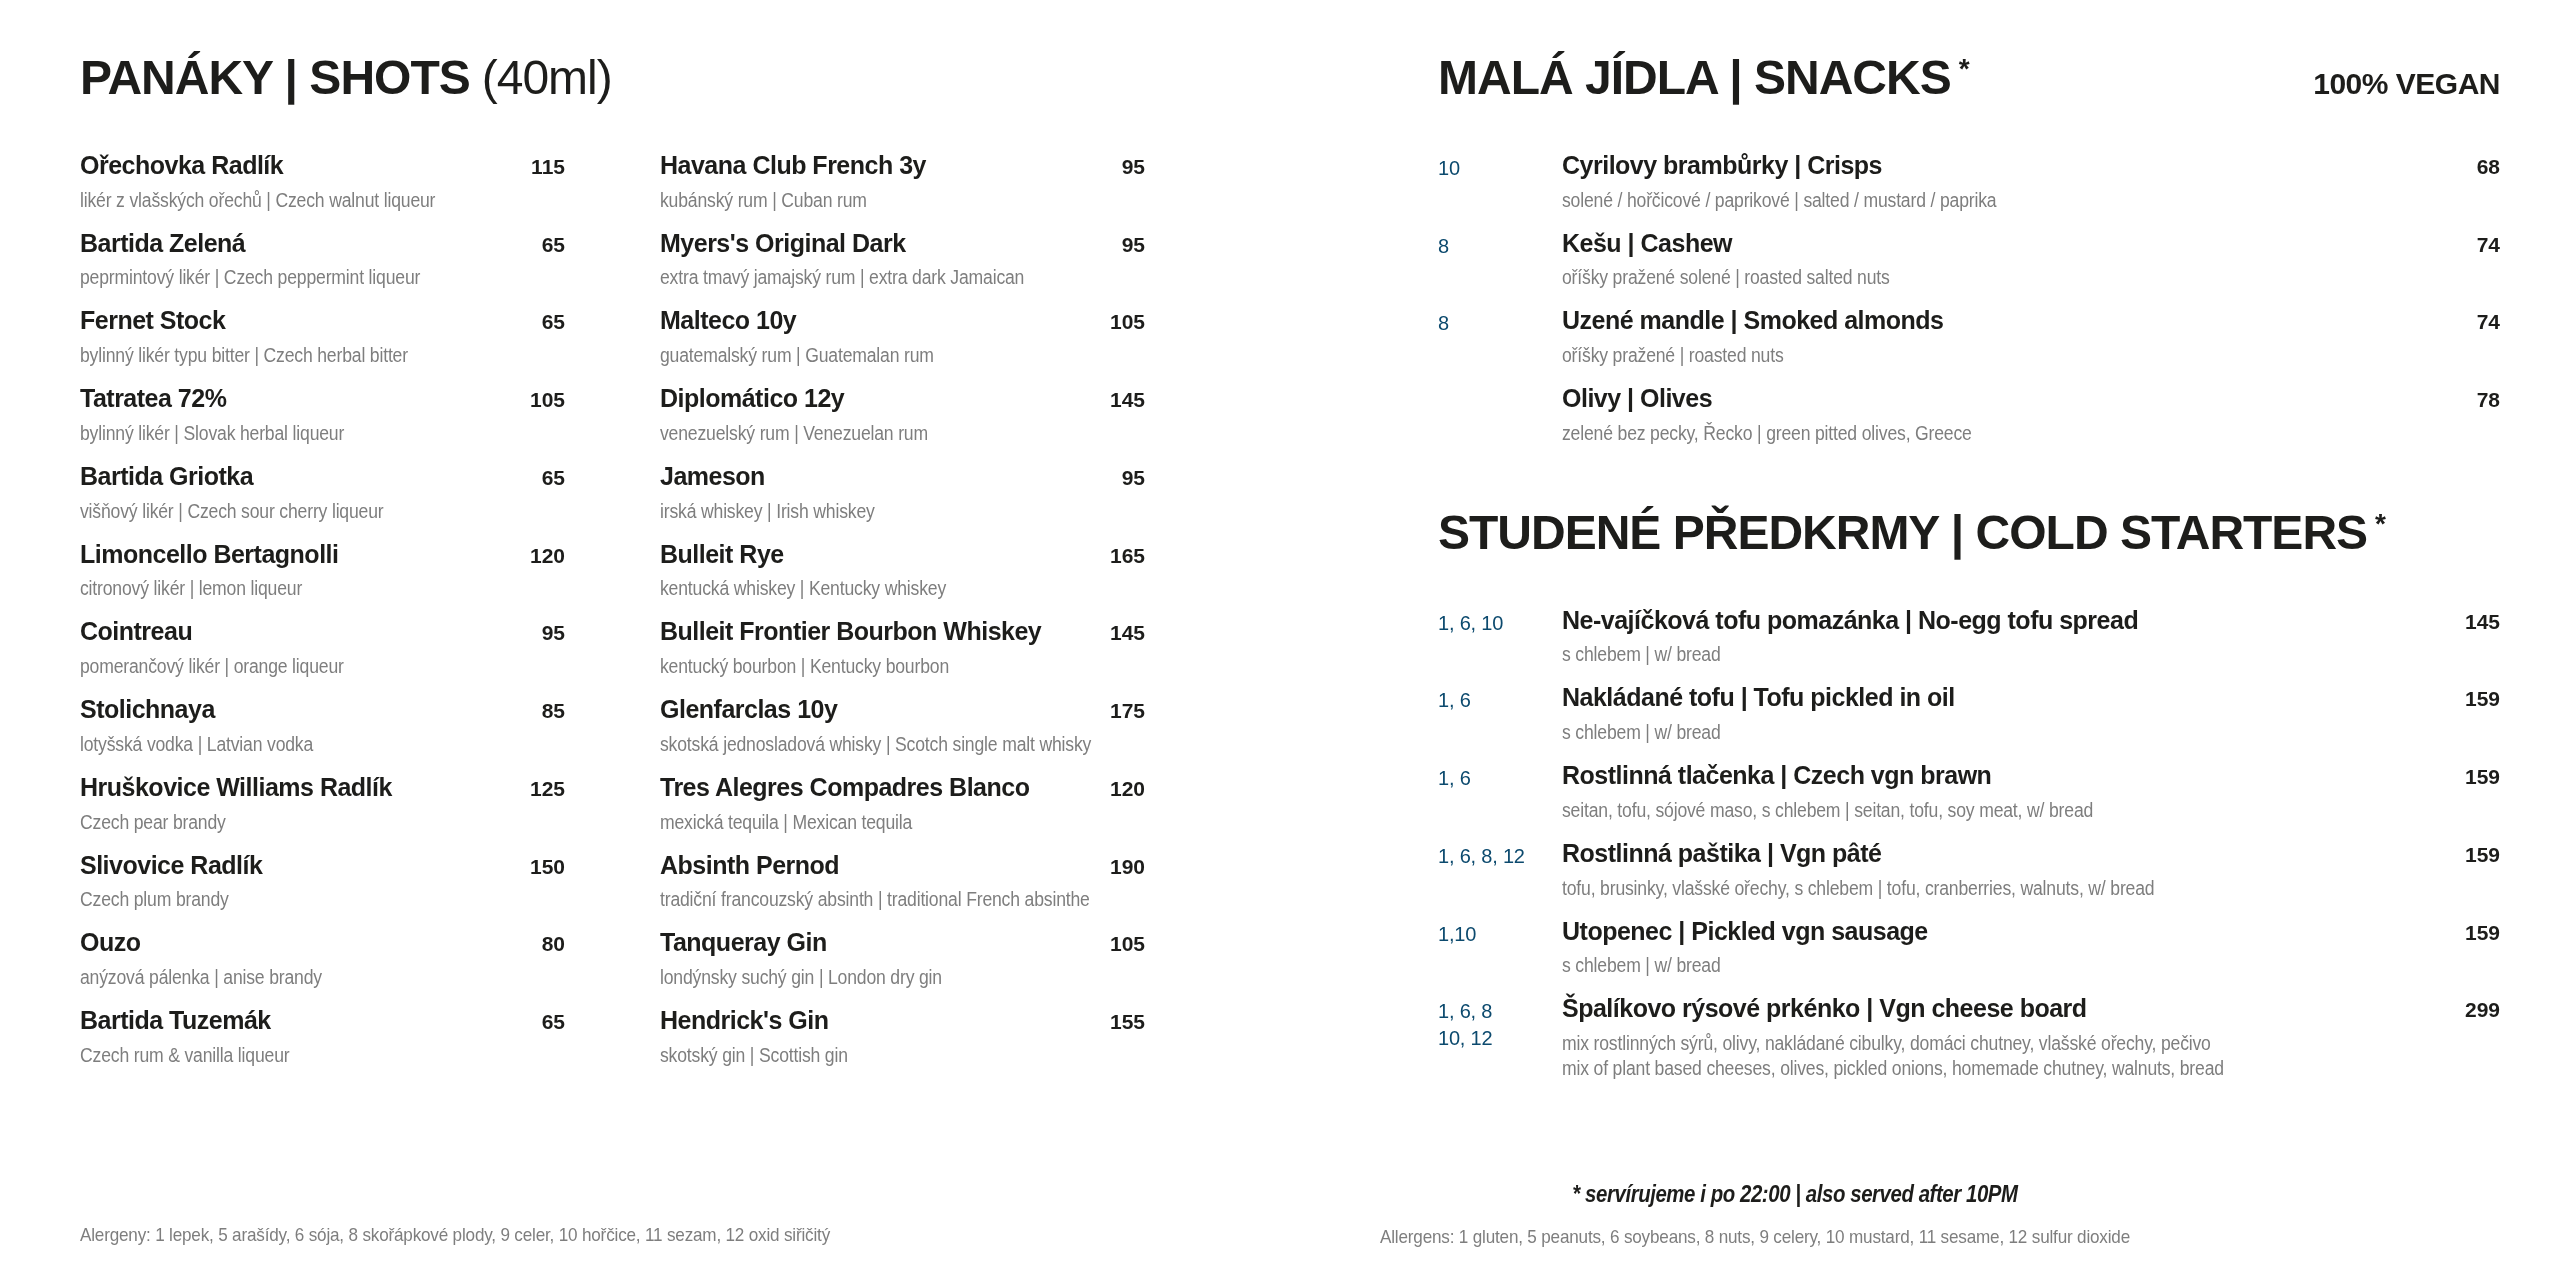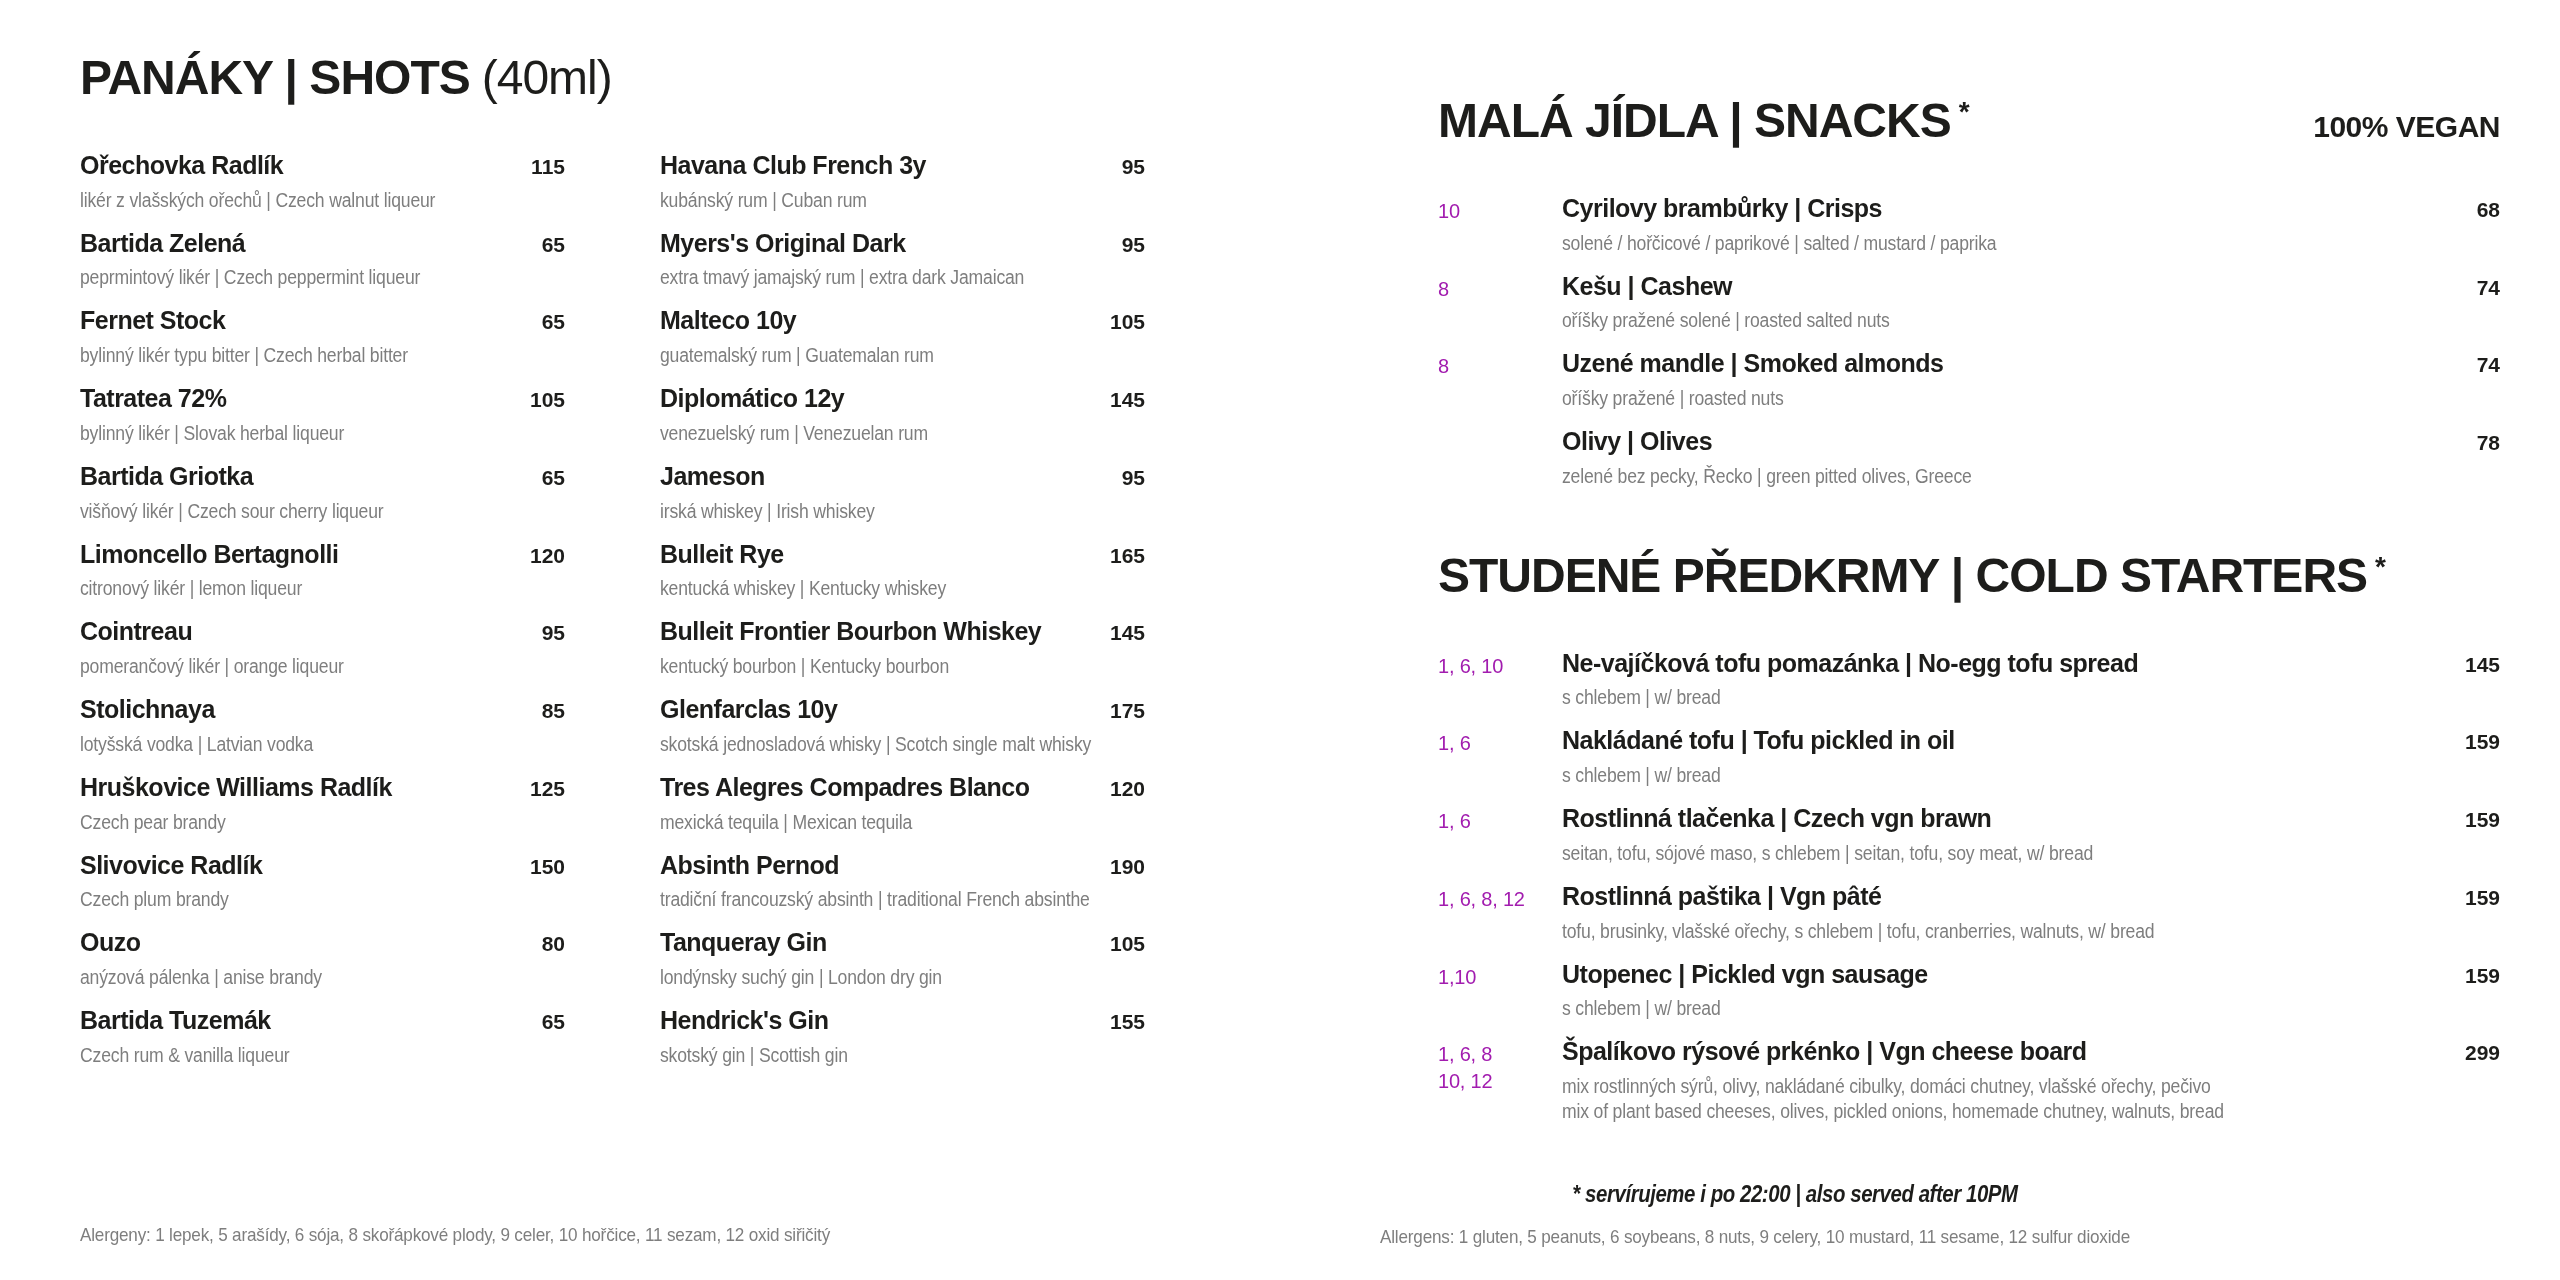--- a/index.html
+++ b/index.html
@@ -35,28 +35,28 @@
   .item-row { display: flex; justify-content: space-between; align-items: baseline; gap: 4px; line-height: 1.15; }
   .item-name { font-size: 25px; font-weight: 700; letter-spacing: -0.5px; white-space: nowrap; }
   .item-price { font-size: 21px; font-weight: 700; white-space: nowrap; }
   .item-desc {
     font-size: 20px; color: #7e7e7e; margin-top: 8px; line-height: 1.25;
     white-space: pre; letter-spacing: -0.2px;
     transform: scaleX(0.88); transform-origin: 0 50%;
   }
 
   
-  .sec-right { position: absolute; left: 1438px; top: 52px; width: 1062px; margin-top: 43px; }
+  .sec-right { position: absolute; left: 1438px; top: 52px; width: 1062px; }
   .right-head { display: flex; justify-content: space-between; align-items: baseline; margin-bottom: 46px; }
   .vegan { font-size: 30px; font-weight: 700; letter-spacing: -0.5px; white-space: nowrap; }
   .starters-head { margin: 61px 0 46px 0; }
 
   .ritem { display: grid; grid-template-columns: 124px 1fr; margin-bottom: 16px; }
   .rallergens {
-    font-size: 20px; color: #a21caf; white-space: pre-line; line-height: 1.35; padding-top: 4px;
+    font-size: 20px; color: #0c4a6e; white-space: pre-line; line-height: 1.35; padding-top: 4px;
     letter-spacing: -0.2px;
   }
 
   
   .left-foot {
     position: absolute; left: 80px; top: 1224px;
     font-size: 19px; color: #7e7e7e; white-space: pre; letter-spacing: -0.2px;
     transform: scaleX(0.9); transform-origin: 0 50%;
   }
   .right-foot { position: absolute; left: 1380px; top: 1180px; width: 1062px; }

